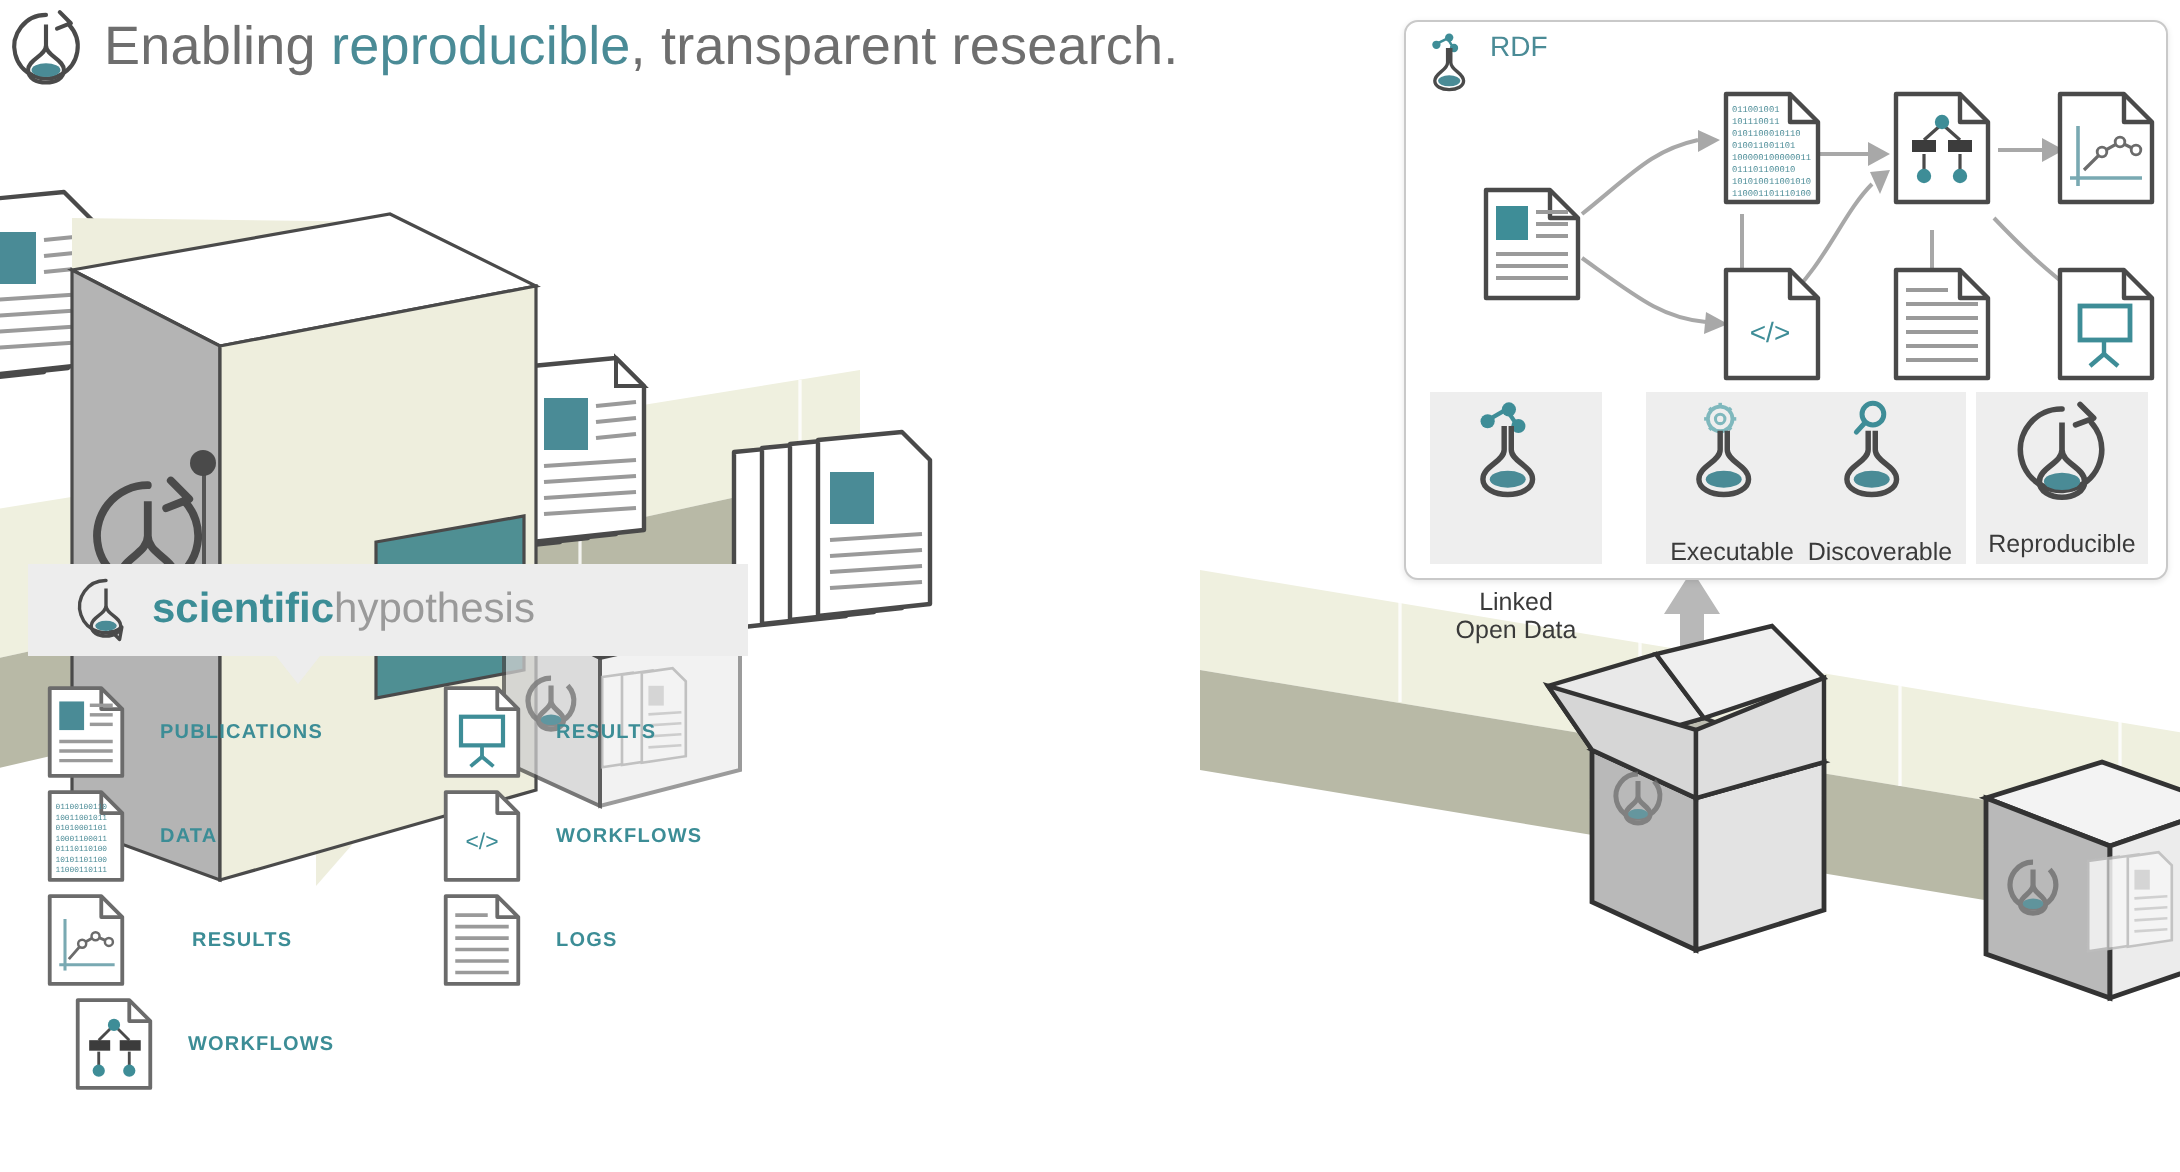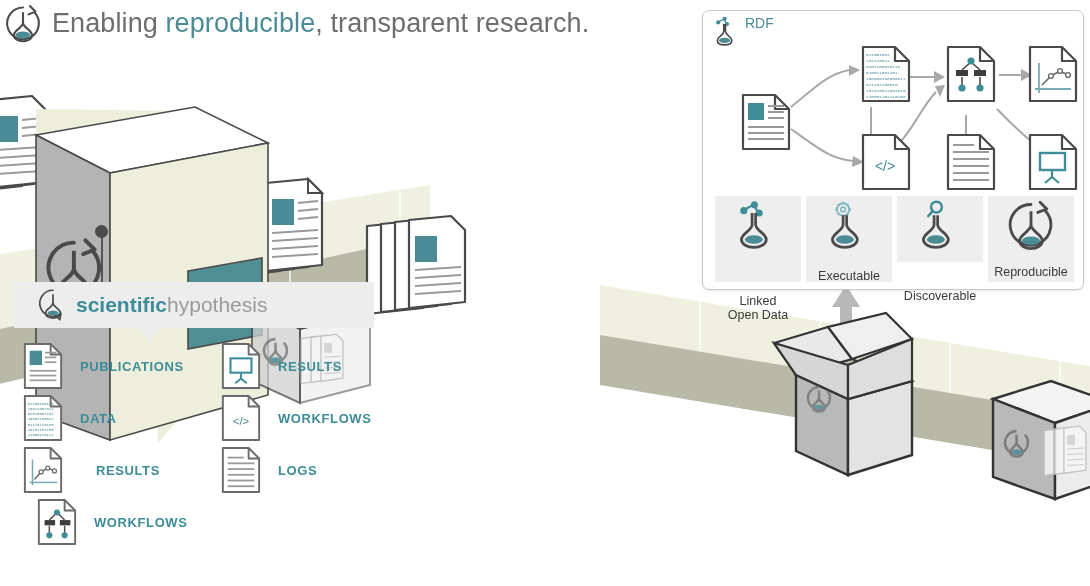--- a/index.html
+++ b/index.html
@@ -16,21 +16,21 @@
   #callout-label .b{color:#3c8d96;font-weight:700;}
   #callout-label .n{color:#9a9a9a;font-weight:400;}
   #callout-logo{position:absolute;left:22px;top:6px;width:34px;height:34px;}
   #callout-tail{left:138px;top:328px;width:0;height:0;border-left:11px solid transparent;
        border-right:11px solid transparent;border-top:14px solid #ededed;}
   #lead-line{left:101px;top:231px;width:1.5px;height:52px;background:#555;}
   #lead-dot{left:95px;top:225px;width:13px;height:13px;border-radius:50%;background:#4a4a4a;}
   
   #legend{left:22px;top:341px;width:360px;}
   .leg-item{position:absolute;display:flex;align-items:center;}
-  .leg-item .lbl{margin-left:16px;font-size:13px;font-weight:700;color:#3c8d96;letter-spacing:.6px;white-space:nowrap;}
+  .leg-item .lbl{margin-left:16px;font-size:10px;font-weight:700;color:#3c8d96;letter-spacing:.6px;white-space:nowrap;}
   
   #rdf-panel{left:702px;top:10px;width:380px;height:278px;background:#fff;
        border:1.5px solid #c9c9c9;border-radius:7px;box-shadow:0 1px 3px rgba(0,0,0,.10);}
   #rdf-title{position:absolute;left:42px;top:4px;font-size:14px;color:#4a8b96;}
   #rdf-flask{position:absolute;left:10px;top:5px;width:28px;height:32px;}
   .rdf-cell{position:absolute;background:#eeeeee;display:flex;flex-direction:column;
        align-items:center;justify-content:flex-start;}
   .rdf-cell .cap{font-size:12.5px;color:#3a3a3a;text-align:center;line-height:14px;}
   svg{display:block;overflow:visible;}
 </style>
@@ -502,21 +502,21 @@
       <circle cx="20" cy="11" r="3" fill="#3e8d97"></circle>
       <path d="M14,11 L14,21 C14,26 5,28 5,33.5 C5,37.5 10,40 15.5,40 C21,40 26,37.5 26,33.5 C26,28 17,26 17,21 L17,11" fill="none" stroke="#4a4a4a" stroke-width="2.3" stroke-linejoin="round"></path>
       <ellipse cx="15.5" cy="33.5" rx="7.6" ry="3.6" fill="#4a8b96"></ellipse>
     </svg>
     <div class="cap" style="margin-top:2px;">
       <div>Linked</div>
       <div>Open Data</div>
     </div>
   </div>
 
-  <div class="rdf-cell" style="left:103px;top:185px;width:86px;height:86px;justify-content:flex-start;">
+  <div class="rdf-cell" style="left:120px;top:185px;width:86px;height:86px;justify-content:flex-start;">
     <svg width="46" height="52" viewBox="0 0 38 44" style="margin-top:4px;">
       <g transform="translate(7,0)">
         <circle cx="7" cy="8" r="5.2" fill="none" stroke="#7fb8bd" stroke-width="1.6"></circle>
         <circle cx="7" cy="8" r="2" fill="none" stroke="#7fb8bd" stroke-width="1.3"></circle>
         <g stroke="#7fb8bd" stroke-width="1.5">
           <line x1="7" y1="1.2" x2="7" y2="3"></line>
             <line x1="7" y1="13" x2="7" y2="14.8"></line>
           <line x1="0.2" y1="8" x2="2" y2="8"></line>
             <line x1="12" y1="8" x2="13.8" y2="8"></line>
           <line x1="2.4" y1="3.4" x2="3.6" y2="4.6"></line>
@@ -526,21 +526,21 @@
         </g>
       </g>
       <path d="M14,13 L14,21 C14,26 5,28 5,33.5 C5,37.5 10,40 15.5,40 C21,40 26,37.5 26,33.5 C26,28 17,26 17,21 L17,13" fill="none" stroke="#4a4a4a" stroke-width="2.3" stroke-linejoin="round"></path>
       <ellipse cx="15.5" cy="33.5" rx="7.6" ry="3.6" fill="#4a8b96"></ellipse>
     </svg>
     <div class="cap" style="margin-top:17px;">
       <div>Executable</div>
     </div>
   </div>
 
-  <div class="rdf-cell" style="left:194px;top:185px;width:86px;height:66px;gap:20px;">
+  <div class="rdf-cell" style="left:194px;top:185px;width:86px;height:86px;">
     <svg width="46" height="52" viewBox="0 0 38 44" style="margin-top:4px;">
       <g>
         <circle cx="16" cy="6" r="4.6" fill="none" stroke="#3e8d97" stroke-width="2.1"></circle>
         <line x1="12.8" y1="9.4" x2="9" y2="13.6" stroke="#3e8d97" stroke-width="2.1" stroke-linecap="round"></line>
       </g>
       <path d="M14,13 L14,21 C14,26 5,28 5,33.5 C5,37.5 10,40 15.5,40 C21,40 26,37.5 26,33.5 C26,28 17,26 17,21 L17,13" fill="none" stroke="#4a4a4a" stroke-width="2.3" stroke-linejoin="round"></path>
       <ellipse cx="15.5" cy="33.5" rx="7.6" ry="3.6" fill="#4a8b96"></ellipse>
     </svg>
     <div class="cap" style="margin-top:17px;">
       <div>Discoverable</div>

